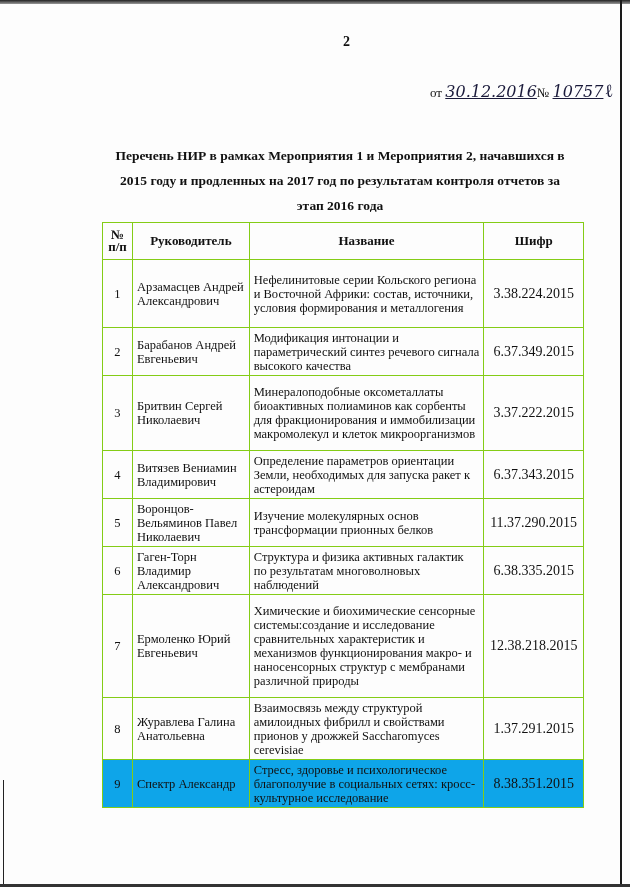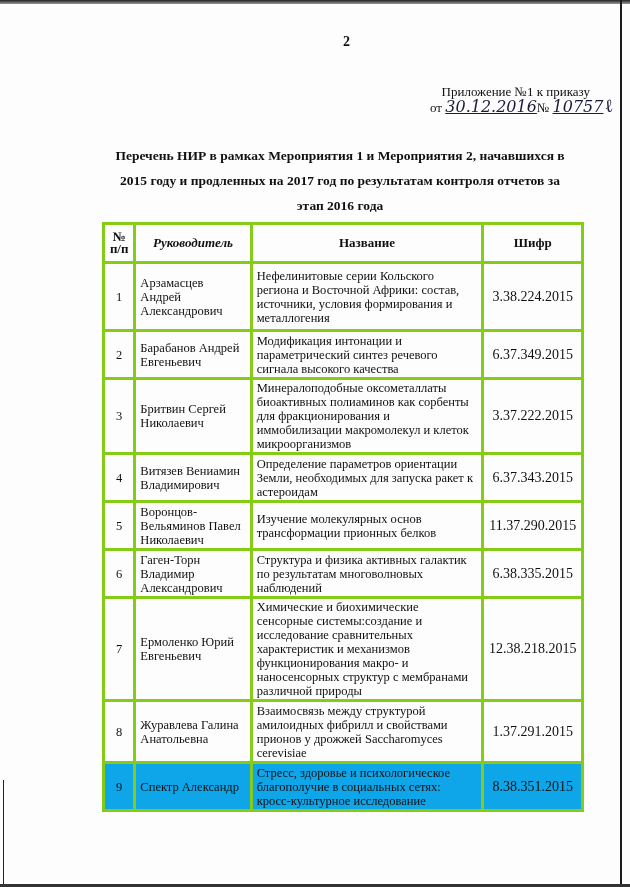--- a/index.html
+++ b/index.html
@@ -15,44 +15,43 @@
   .page-number { position:absolute; left:343px; top:34px; font-size:14px; font-weight:bold; }
 
   .appendix { position:absolute; left:430px; top:84px; font-size:13px; line-height:15px; text-align:right; width:160px; }
   .appendix .line2 { white-space:nowrap; }
   .hand { font-family:"DejaVu Serif", serif; font-style:italic; font-size:16px; color:#1a1a3a; text-decoration:underline; text-decoration-thickness:1px; }
   .sig { display:inline-block; font-style:italic; font-size:18px; transform:rotate(-15deg); margin-left:2px; color:#1a1a3a; }
 
   .title { position:absolute; left:110px; top:143px; width:460px; text-align:center; font-weight:bold; font-size:13.5px; line-height:25px; }
 
   table.doc { position:absolute; left:102px; top:222px; width:482px; border-collapse:collapse; font-size:12.5px; line-height:14px; }
-  table.doc th, table.doc td { border:3px solid #84cc16; padding:1px 4px; vertical-align:middle;margin-top:24px; }
+  table.doc th, table.doc td { border:1px solid #84cc16; padding:1px 4px; vertical-align:middle;margin-top:24px; }
   table.doc th { font-weight:bold; font-size:13px; height:34px; text-align:center; }
   th.col-num { width:20px; font-size:11px; line-height:12px; padding:0 2px; }
-  th.col-head { width:104px;font-style:italic; }
+  th.col-head { width:104px; }
   th.col-name { width:218px; }
   th.col-code { width:76px; }
   td.num { text-align:center; }
   td.head { text-align:left; }
   td.name { text-align:left; }
   td.code { text-align:center; font-size:14px; }
   tr.hl td { background:#0ea5e9; }
 </style>
 </head>
 <body>
 
 <div class="top-edge"></div>
 <div class="right-edge"></div>
 <div class="left-edge-bottom"></div>
 <div class="bottom-edge"></div>
 
 <div class="page-number">2</div>
 
 <div class="appendix">
-  <div>Приложение №1 к приказу</div>
   <div class="line2">
     <span>от</span>
     <span class="hand">30.12.2016</span><span>№</span>
     <span class="hand">10757</span><span class="sig">ℓ</span>
   </div>
 </div>
 
 <div class="title">Перечень НИР в рамках Мероприятия 1 и Мероприятия 2, начавшихся в 2015 году и продленных на 2017 год по результатам контроля отчетов за этап 2016 года</div>
 
 <table class="doc">

